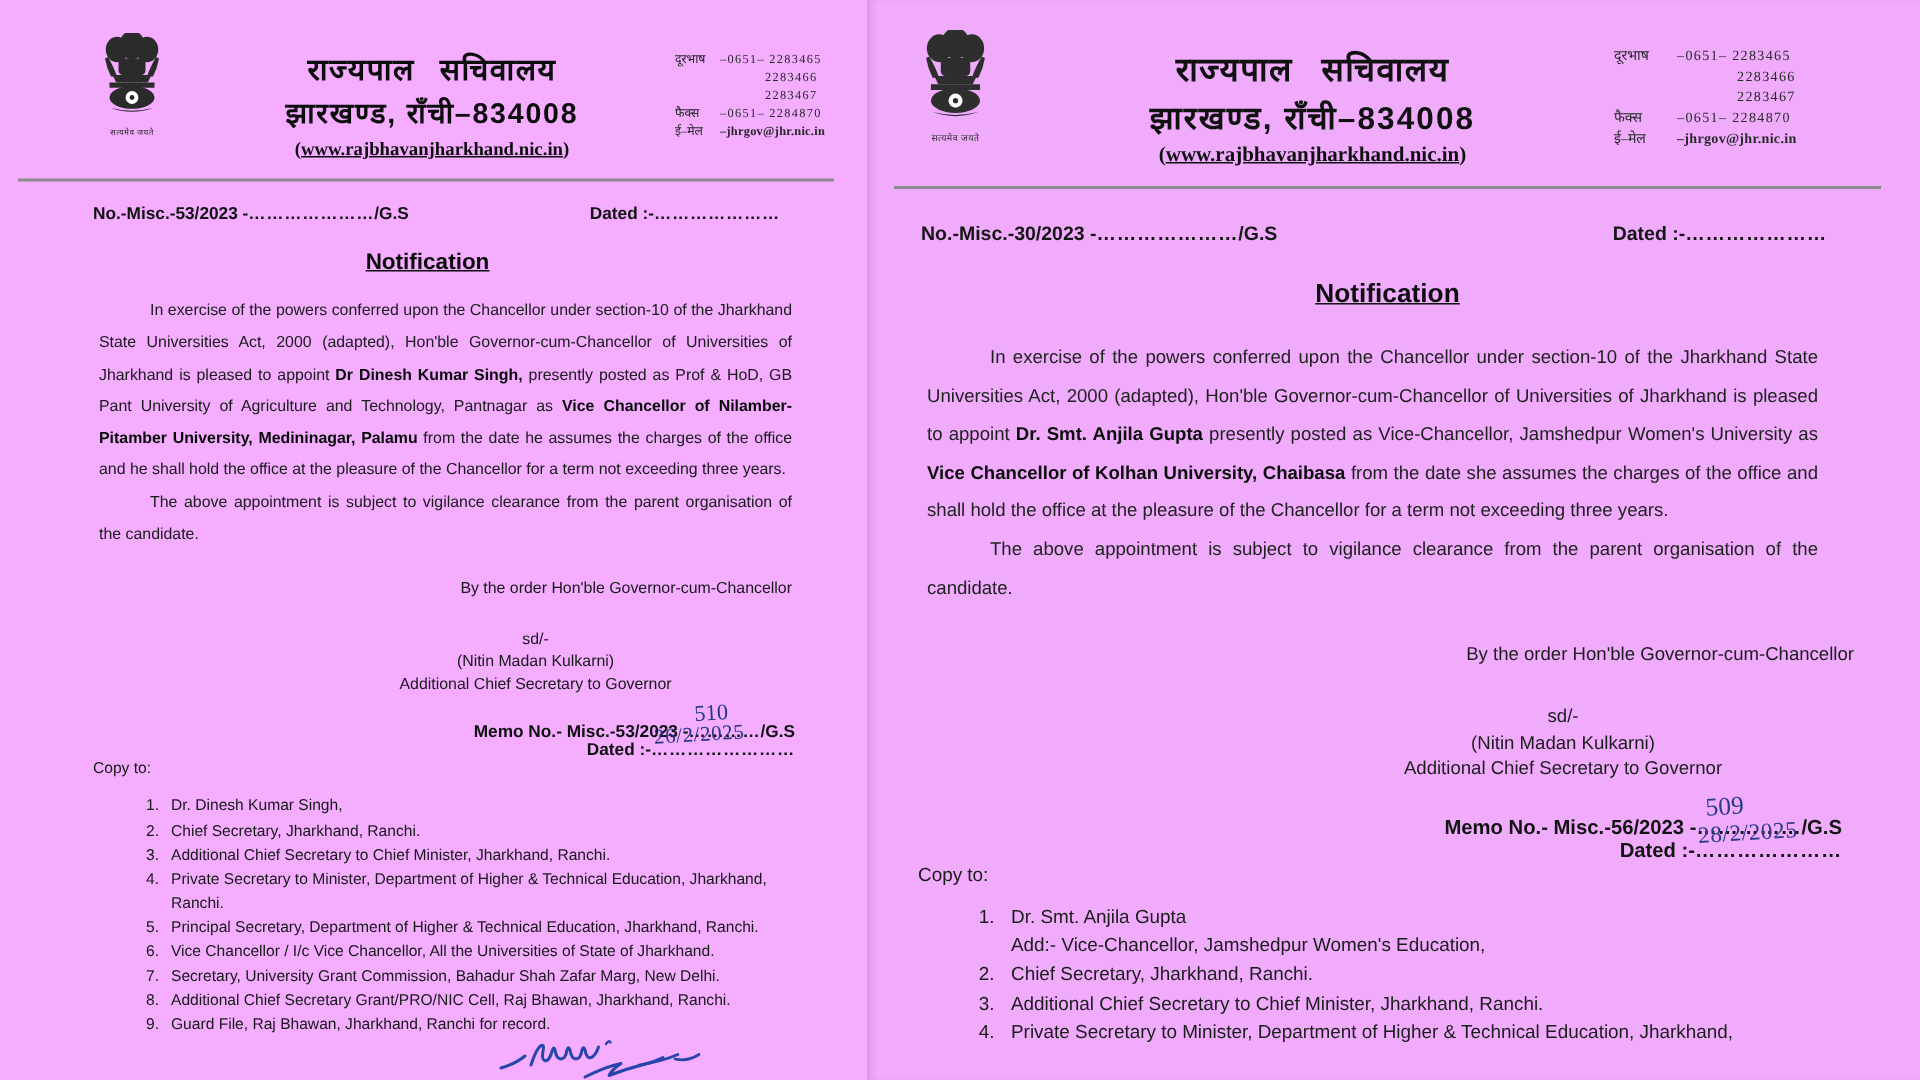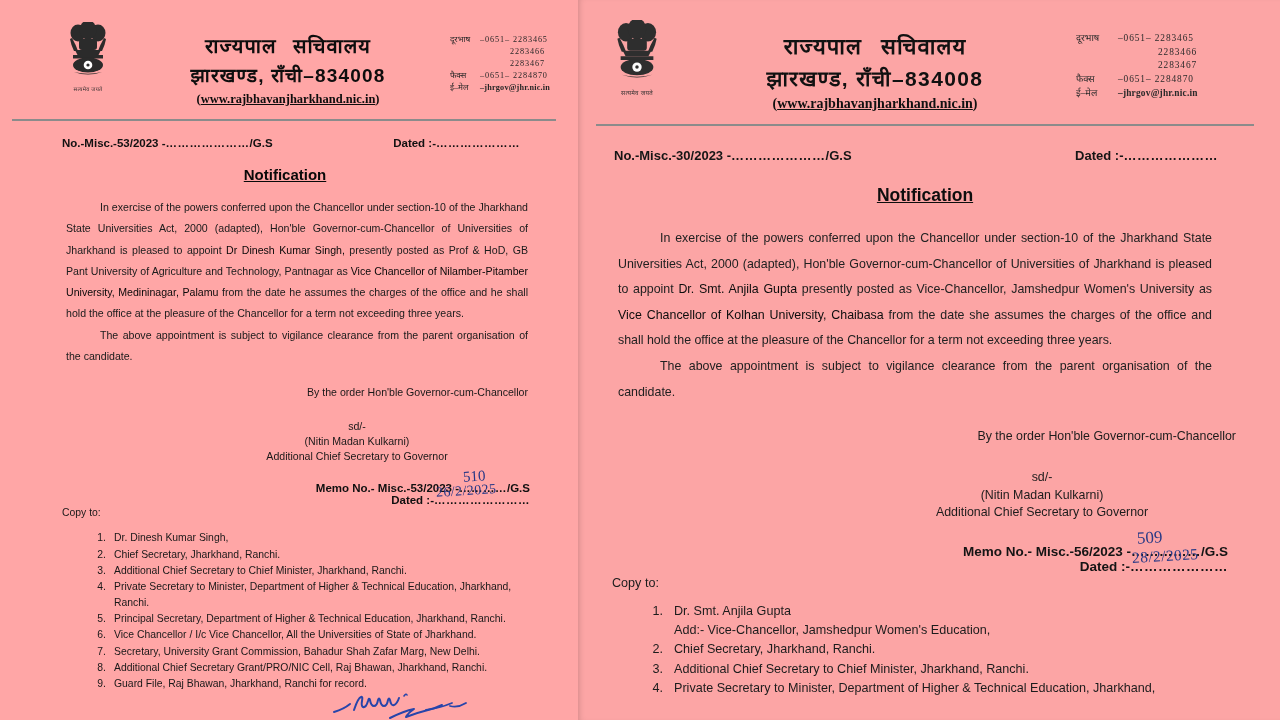--- a/index.html
+++ b/index.html
@@ -19,21 +19,21 @@
   .scan-root {
     position: absolute;
     inset: 0;
     display: flex;
     background: #ffffff;
   }
 
   
   .page {
     position: relative;
-    background: #fca5a5;
+    background: #f0abfc;
     overflow: hidden;
     box-sizing: border-box;
   }
   .page-left {
     width: 578px;
     height: 720px;
     padding: 0 14px 0 6px;
     filter: contrast(1.04);
   }
   .page-right {
@@ -177,21 +177,21 @@
   }
   .page-right .body-wrap {
     margin: 20px 42px 0 22px;
     font-size: 12.4px;
     line-height: 25.6px;
     text-align: justify;
   }
   .para { margin: 0; text-indent: 34px; }
   .page-right .para { text-indent: 42px; }
   .para + .para { margin-top: 0; }
-  .para b { font-weight: normal; color: #0d0d0d; }
+  .para b { font-weight: bold; color: #0d0d0d; }
 
   
   .by-order { text-align: right; }
   .page-left .by-order { margin: 19px 36px 0 0; font-size: 10.6px; }
   .page-right .by-order { margin: 24px 18px 0 0; font-size: 12.4px; }
 
   .sig-block { text-align: center; line-height: 1.42; }
   .page-left .sig-block {
     font-size: 10.6px;
     margin: 21px 36px 0 0;

